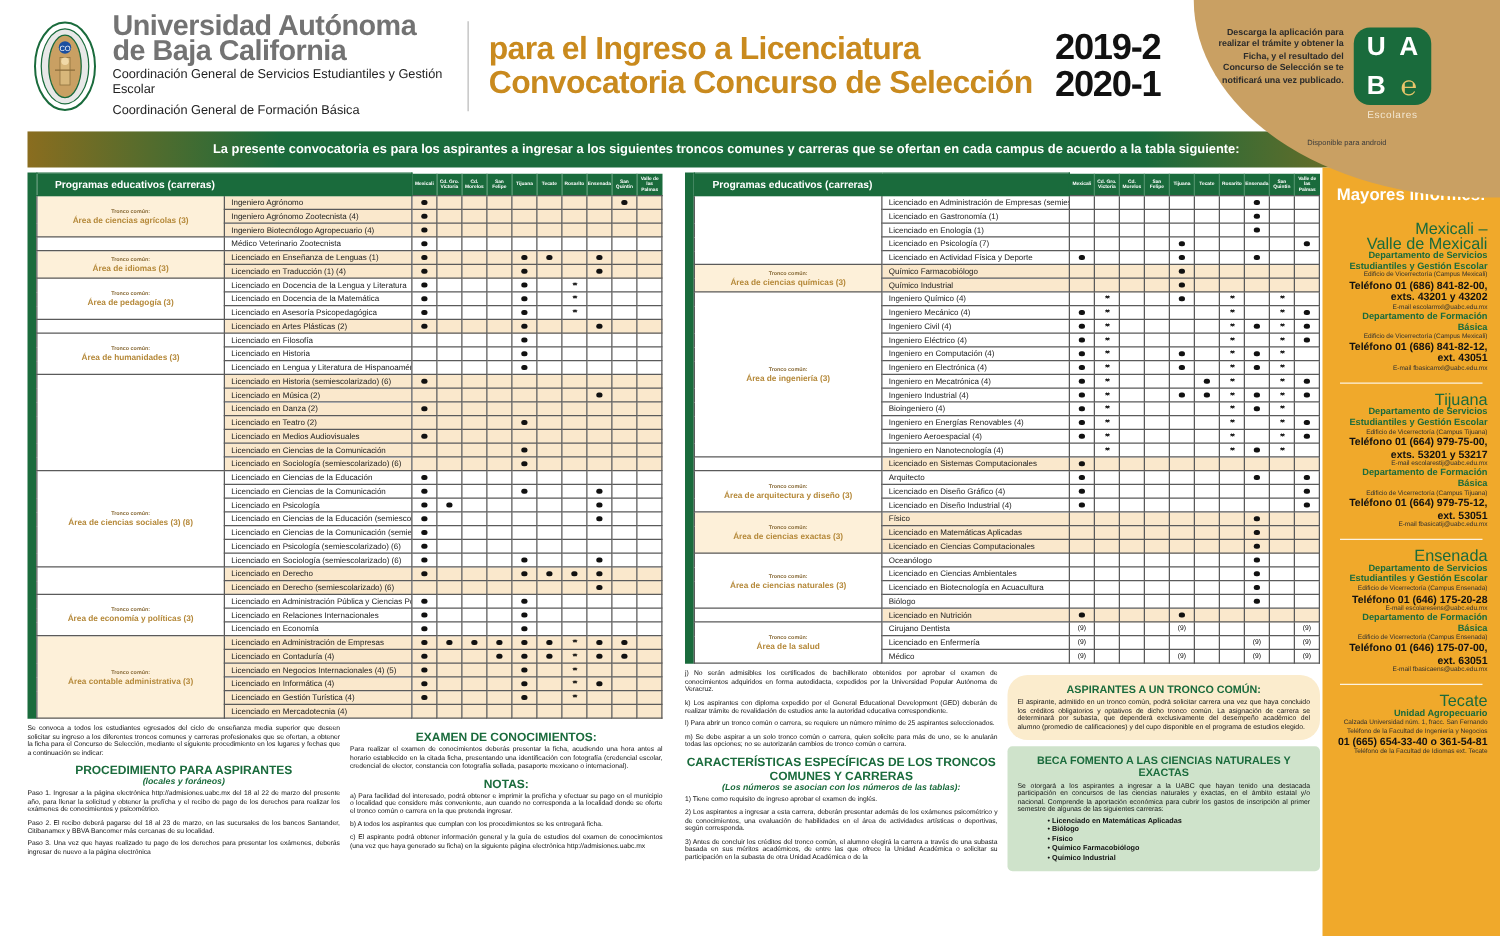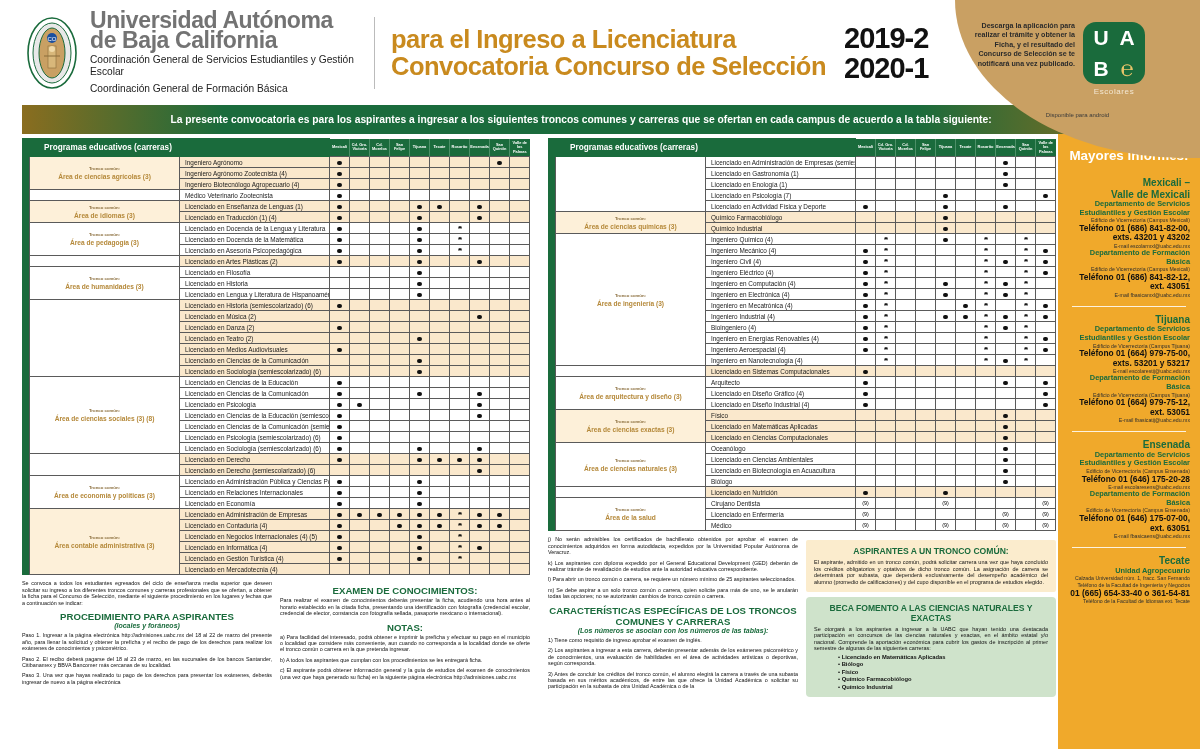--- a/index.html
+++ b/index.html
@@ -60,31 +60,31 @@
   .nine { font-size: 5.4px; }
   .green-edge { width: 7px; background: #1a6b3c; }
   .tbl-wrap { display: flex; }
   .tbl-wrap > table { flex: 1; }
   
   .notes { display: flex; gap: 8px; margin-top: 5px; font-size: 5.4px; line-height: 6.4px; color: #111; }
   .notes .ncol { flex: 1; }
   .ntext { text-align: justify; margin-bottom: 4px; }
   .nhead { color: #1a6b3c; font-weight: bold; text-align: center; font-size: 9.6px; line-height: 11px; margin: 5px 0 1px; }
   .nsub { color: #1a6b3c; font-weight: bold; font-style: italic; text-align: center; font-size: 7px; margin-bottom: 3px; }
-  .box-cream { background: #fbeccd; border-radius: 2px; padding: 6px 8px; margin-top: 4px; }
+  .box-cream { background: #fbeccd; border-radius: 16px; padding: 6px 8px; margin-top: 4px; }
   .box-green { background: #cfe3cb; border-radius: 4px; padding: 6px 8px; margin-top: 5px; }
   .box-title { color: #1a6b3c; font-weight: bold; text-align: center; font-size: 8.6px; line-height: 10px; margin-bottom: 3px; }
   .box-body { font-size: 5.5px; line-height: 6.6px; text-align: justify; }
   .bullets { margin-top: 2px; padding-left: 24px; }
   .bullets div { font-weight: bold; font-size: 5.8px; line-height: 7.4px; }
   
   .sidebar { width: 142px; background: #f0a92b; padding: 14px 10px 0 10px; color: #1a1a1a; }
   .side-title { color: #fff; font-weight: bold; font-size: 13.4px; text-align: center; margin-bottom: 14px; }
   .campus-blk { text-align: right; margin-bottom: 8px; }
-  .campus-name { color: #1a6b3c; font-weight: bold; font-size: 10px; line-height: 11.5px; }
+  .campus-name { color: #1a6b3c; font-weight: normal; font-size: 13px; line-height: 11.5px; }
   .dept { color: #1a6b3c; font-weight: bold; font-size: 7.4px; line-height: 8.6px; }
   .edif { font-size: 5.2px; line-height: 6.6px; color: #2e2e2e; }
   .tel { font-weight: bold; font-size: 8.4px; line-height: 9.6px; color: #111; }
   .mail { font-size: 5.2px; color: #2e2e2e; }
   .sep { height: 1px; background: #fff; margin: 6px 4px 7px 4px; opacity: .85; }
 </style>
 </head>
 <body>
 
 <div class="header">

